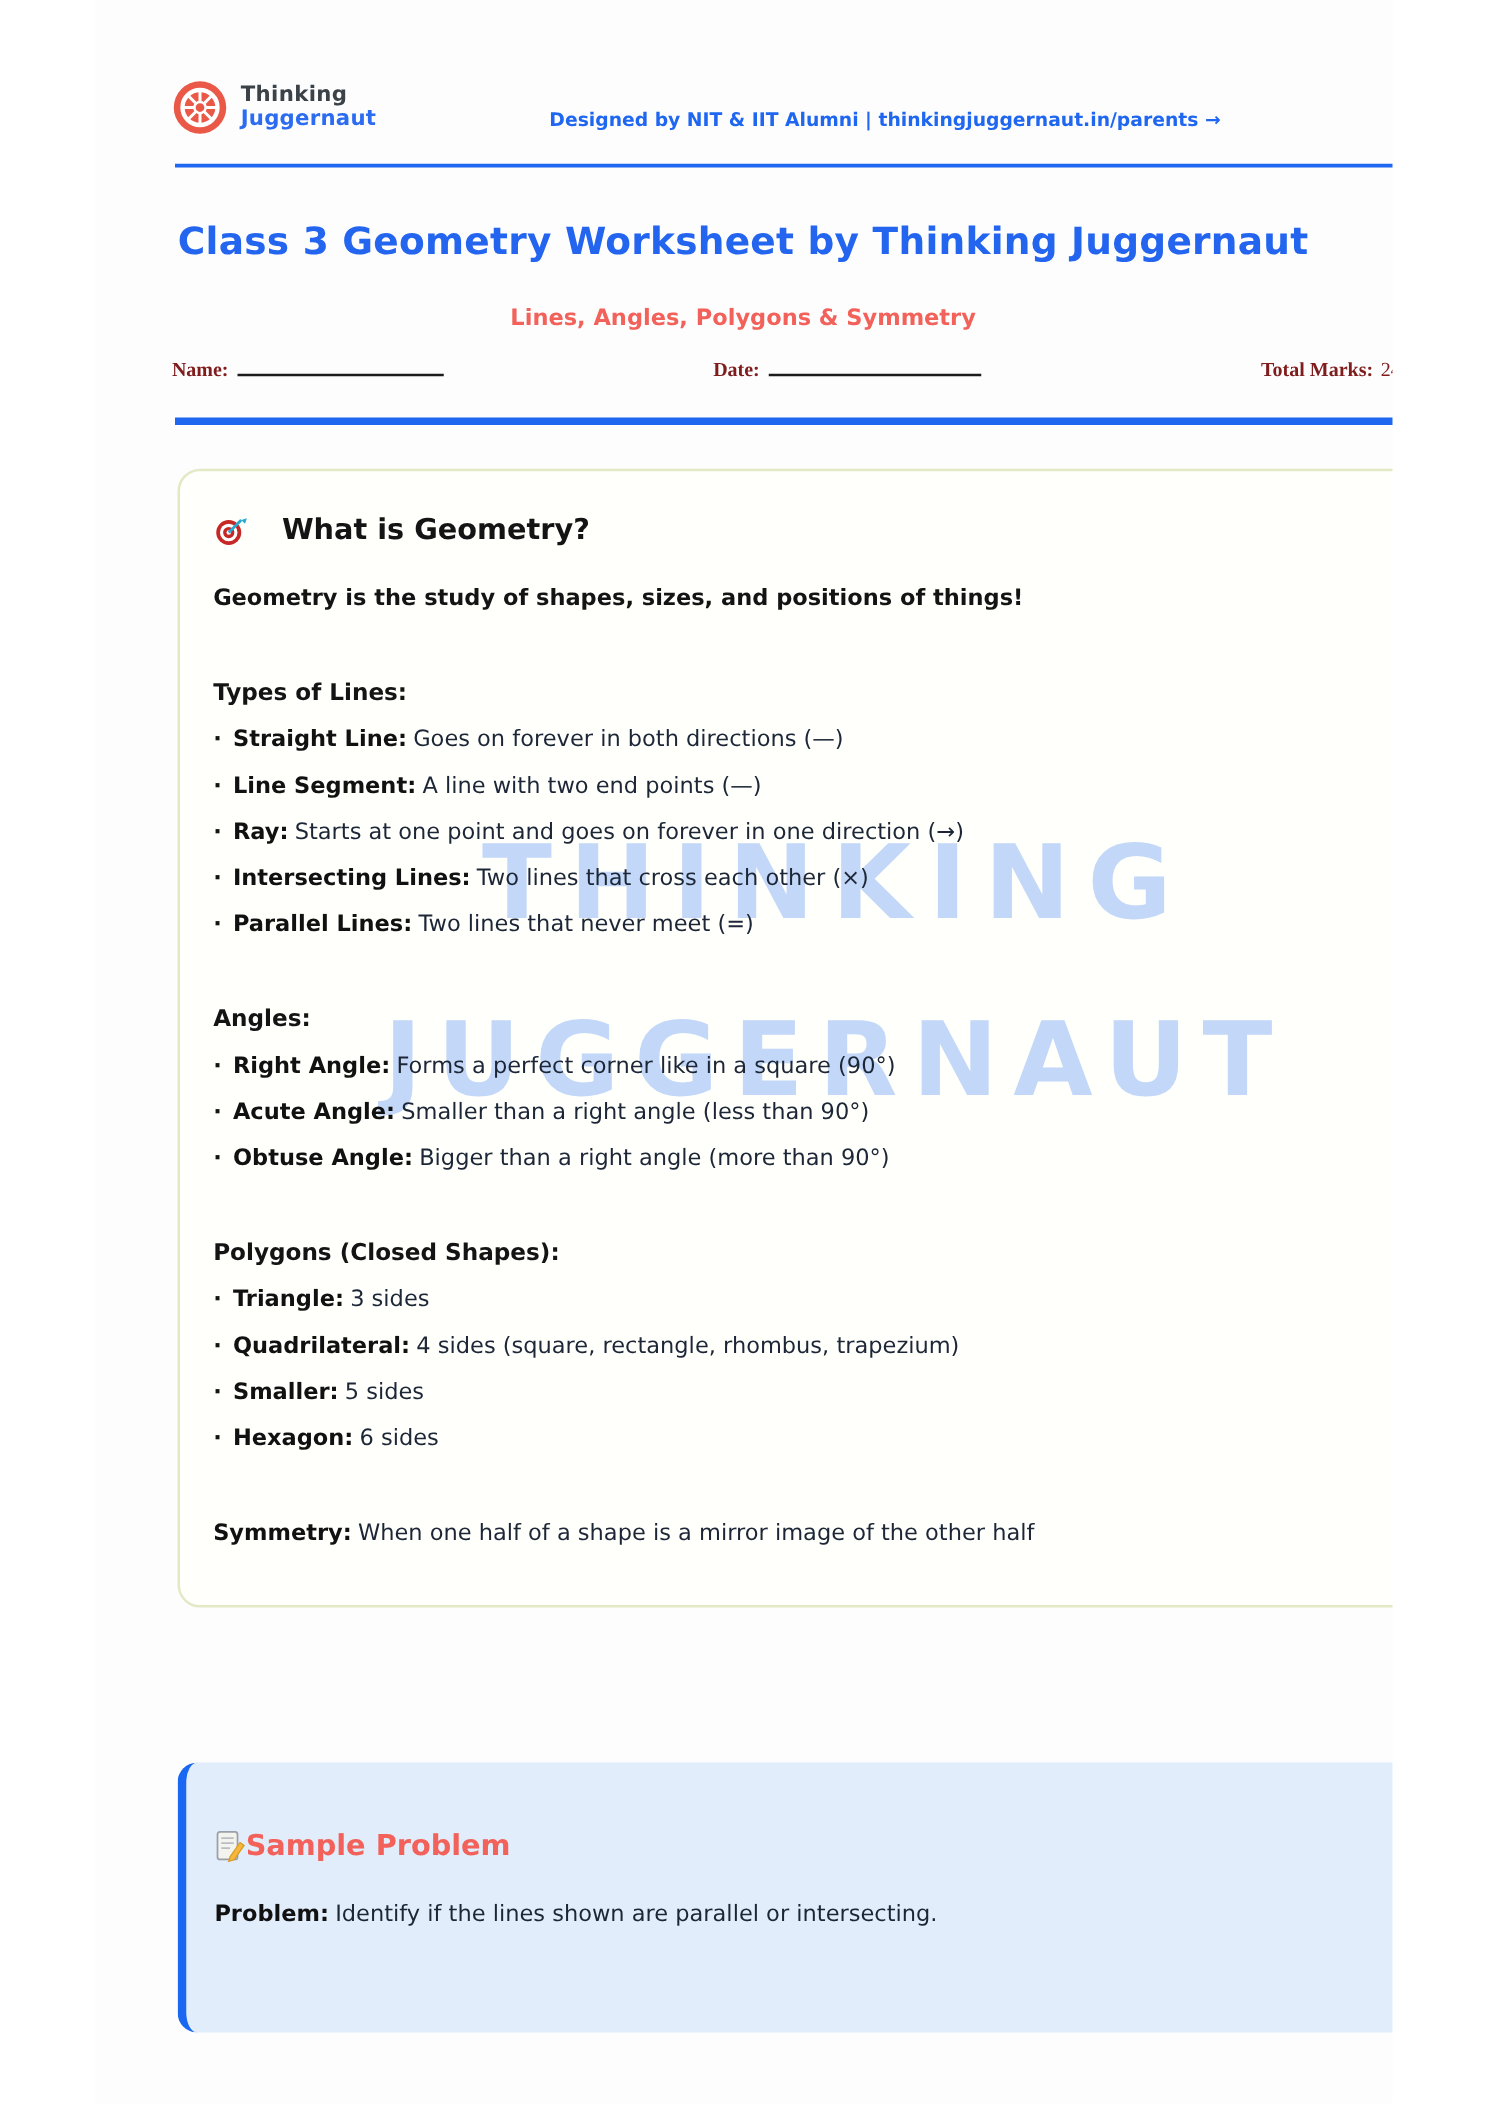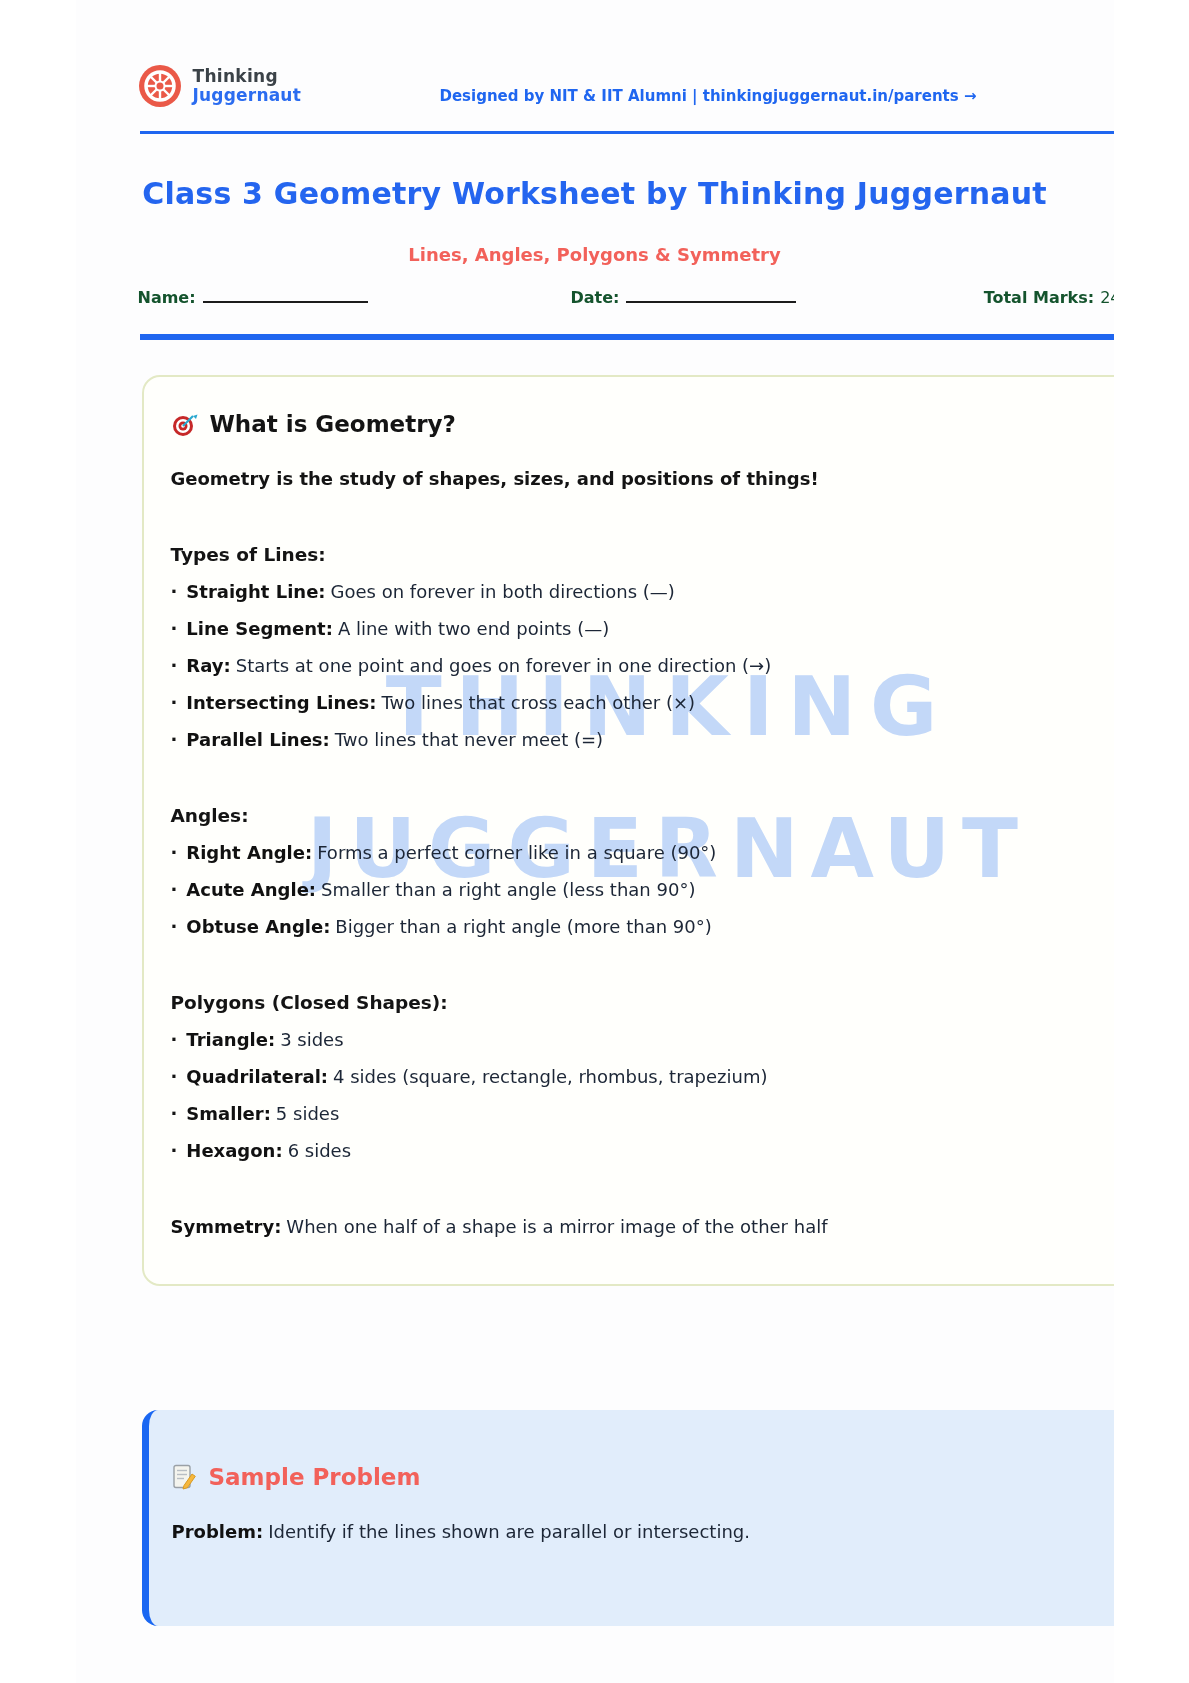--- a/index.html
+++ b/index.html
@@ -17,52 +17,52 @@
   .rule-thick { position:absolute; left:64px; top:334px; width:1067px; height:6px; background:#1f66f0; }
 
   
   .doc-title { position:absolute; left:0; top:176px; width:100%; text-align:center;
                font-size:30px; font-weight:bold; color:#2465ef; letter-spacing:.2px; }
   .doc-subtitle { position:absolute; left:0; top:244px; width:100%; text-align:center;
                   font-size:18px; font-weight:bold; color:#f2615a; }
 
   
   .meta-row { position:absolute; left:62px; top:288px; width:983px; height:26px; }
-  .meta-item { position:absolute; top:0; white-space:nowrap; font-size:16px; font-weight:bold; color:#14532d; }
+  .meta-item { position:absolute; top:0; white-space:nowrap; font-size:16px; font-weight:bold; color:#7f1d1d;font-family:Liberation Serif, serif; }
   .meta-name { left:0; }
   .meta-date { left:433px; }
   .meta-marks { right:0; }
   .write-line { display:inline-block; height:4px; border-bottom:2px solid #1c1c1c; margin-left:7px; vertical-align:baseline; }
   .write-line.name { width:165px; }
   .write-line.date { width:170px; }
   .marks-value { font-weight:normal; margin-left:6px; }
 
   
   .concept-box { position:absolute; left:66px; top:375px; width:1054px; height:911px;
                  background:#fffffc; border:2px solid #e3e9c5; border-radius:18px; }
   .watermark { position:absolute; left:0; width:100%; text-align:center; z-index:0;
                font-weight:bold; color:#c3d8f8; pointer-events:none; white-space:nowrap; }
   .wm1 { top:282px; font-size:82px; letter-spacing:14px; }
   .wm2 { top:424px; font-size:82px; letter-spacing:12px; }
   .box-content { position:relative; z-index:1; padding:32px 26px 0 27px; }
-  .box-heading { display:flex; align-items:center; gap:12px; font-size:23px; font-weight:bold;
+  .box-heading { display:flex; align-items:center; gap:28px; font-size:23px; font-weight:bold;
                  color:#141414; line-height:30px; }
   .intro { margin-top:28px; font-size:18px; font-weight:bold; line-height:24px; color:#141414; }
   .group-title { margin-top:52px; font-size:18.5px; font-weight:bold; line-height:24px; color:#141414; }
   .bullet { margin-top:13px; font-size:18px; line-height:24px; color:#1c2636; }
   .dot { font-weight:bold; color:#141414; margin-right:9px; }
   .term { font-weight:bold; color:#111111; margin-right:5px; }
   .desc { color:#1c2636; }
   .symmetry-line { margin-top:52px; font-size:18px; line-height:24px; }
 
   
   .sample-box { position:absolute; left:66px; top:1410px; width:1054px; height:216px;
                 background:#e1edfb; border-left:7px solid #1a67f2; border-radius:16px; }
   .sample-content { padding:52px 26px 0 23px; }
-  .sample-heading { display:flex; align-items:center; gap:12px; font-size:23px; font-weight:bold;
+  .sample-heading { display:flex; align-items:center; font-size:23px; font-weight:bold;
                     color:#f2615a; line-height:30px; }
   .problem-line { margin-top:28px; font-size:18px; line-height:24px; }
 
   .icon-wrap { display:inline-flex; align-items:center; }
 </style>
 </head>
 <body>
 
 <div class="page">
 

